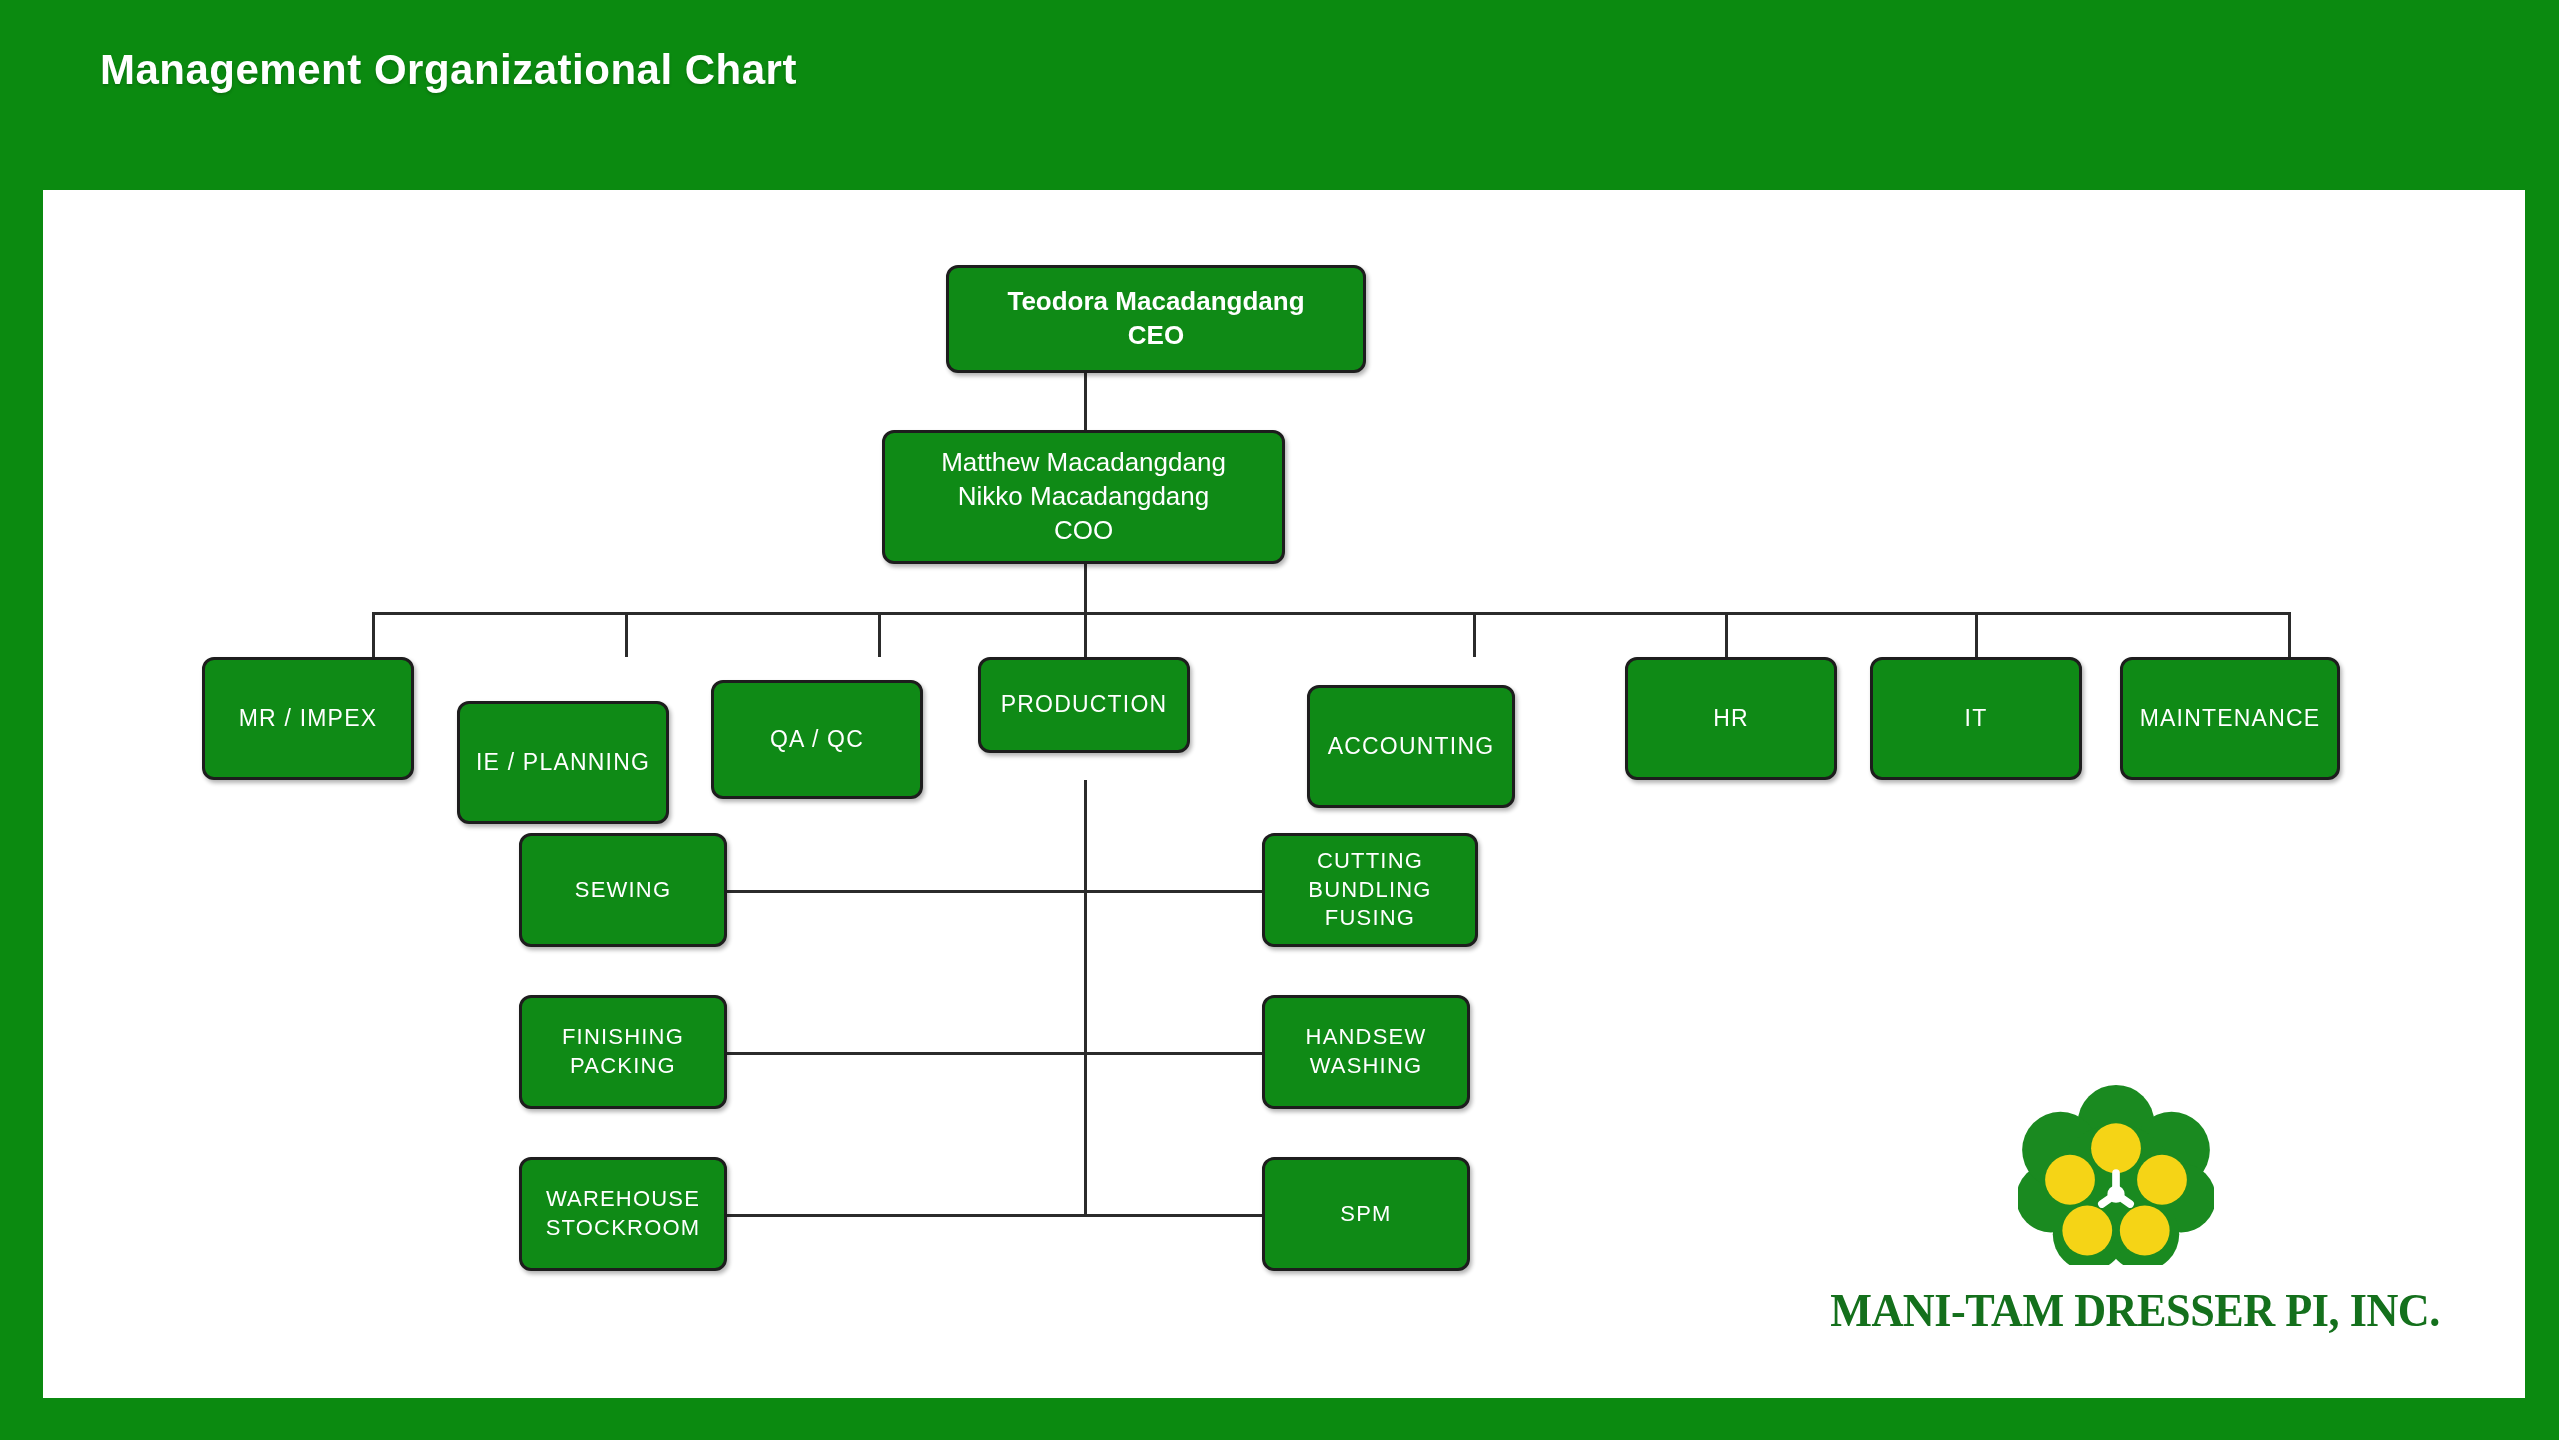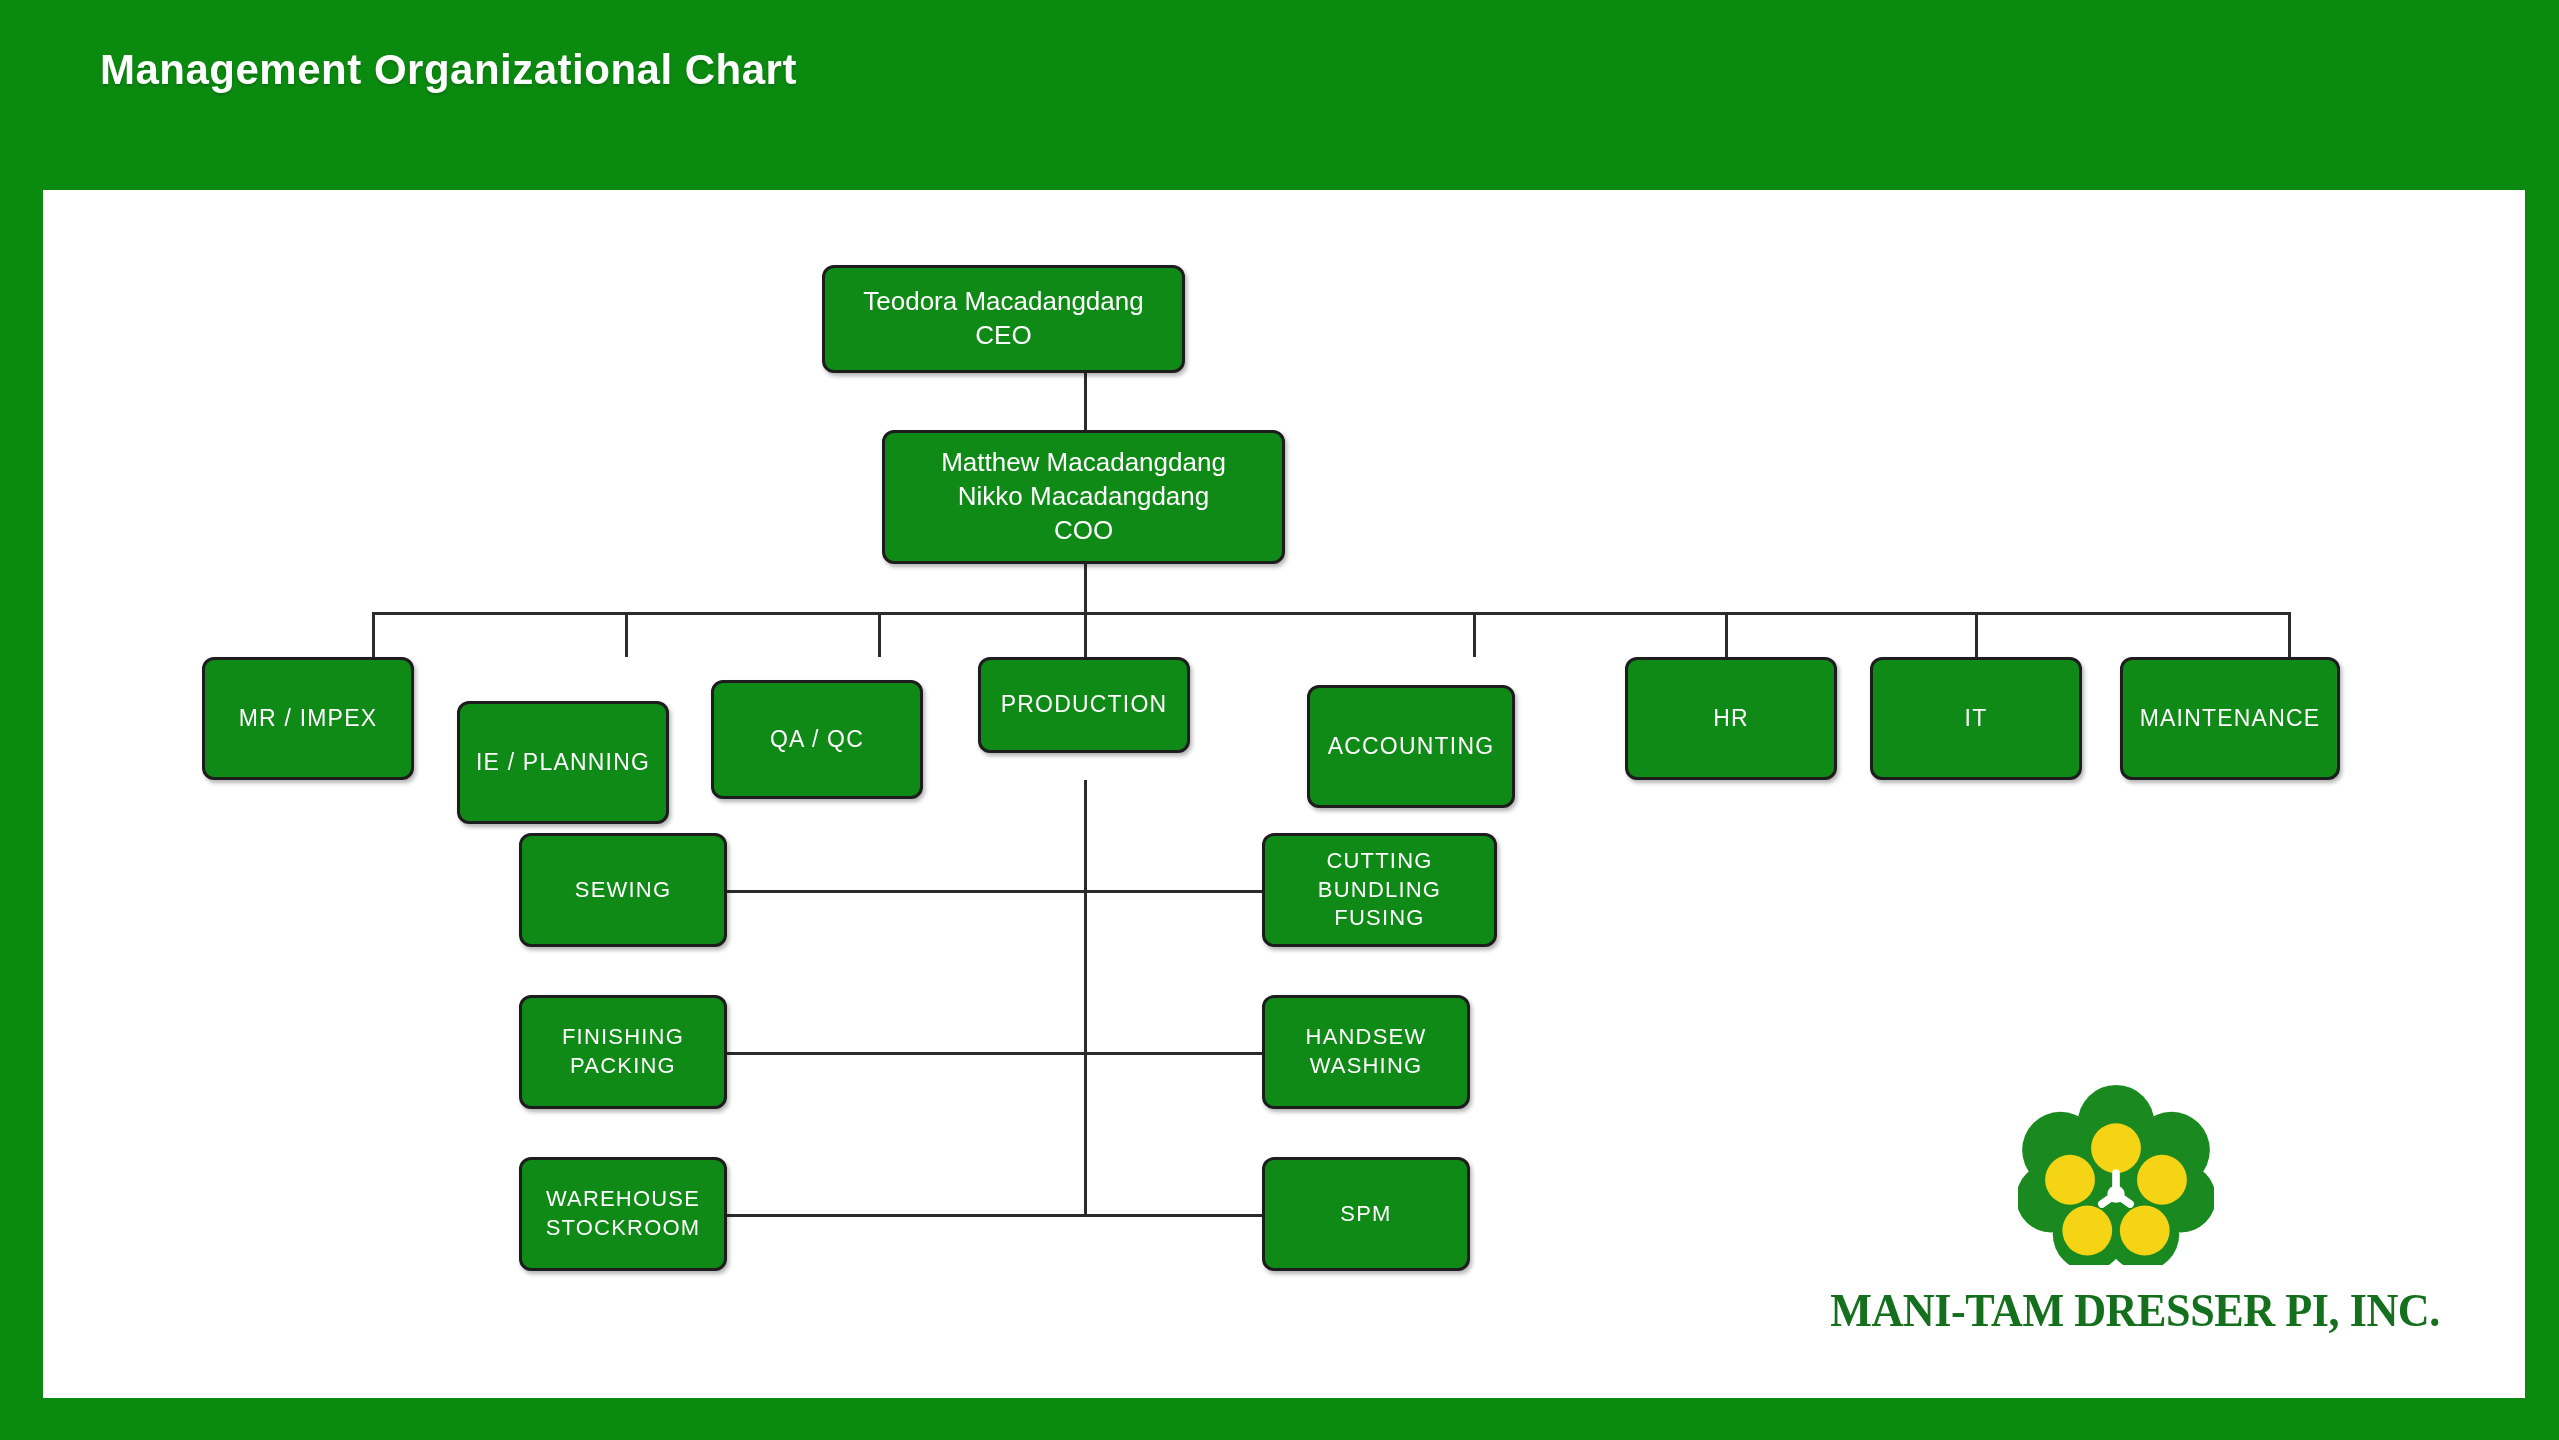--- a/index.html
+++ b/index.html
@@ -130,21 +130,21 @@
     <div class="conn conn-v" style="left:2245px; top:422px; height:45px;"></div>
 
     <div class="conn conn-v" style="left:1041px; top:590px; height:435px;"></div>
 
     <div class="conn conn-h" style="left:684px; top:700px; width:535px;"></div>
 
     <div class="conn conn-h" style="left:684px; top:862px; width:535px;"></div>
 
     <div class="conn conn-h" style="left:684px; top:1024px; width:535px;"></div>
 
-    <div class="node node-exec" style="left:980px; top:75px; width:363px; height:108px; transform:translateX(-201px);">
+    <div class="node node-exec" style="left:1104px; top:75px; width:420px; height:108px; transform:translateX(-201px);font-weight:bold;">
       <div>
         <span class="line">Teodora Macadangdang</span>
         <span class="line">CEO</span>
       </div>
     </div>
 
     <div class="node node-exec" style="left:1040px; top:240px; width:403px; height:134px; transform:translateX(-201px);">
       <div>
         <span class="line">Matthew Macadangdang</span>
         <span class="line">Nikko Macadangdang</span>
@@ -181,21 +181,21 @@
     </div>
 
     <div class="node node-dept" style="left:2077px; top:467px; width:220px; height:123px;">
       <span class="line">MAINTENANCE</span>
     </div>
 
     <div class="node node-sub" style="left:476px; top:643px; width:208px; height:114px;">
       <span class="line">SEWING</span>
     </div>
 
-    <div class="node node-sub" style="left:1219px; top:643px; width:235px; height:114px;">
+    <div class="node node-sub" style="left:1219px; top:643px; width:216px; height:114px;">
       <div>
         <span class="line">CUTTING</span>
         <span class="line">BUNDLING</span>
         <span class="line">FUSING</span>
       </div>
     </div>
 
     <div class="node node-sub" style="left:476px; top:805px; width:208px; height:114px;">
       <div>
         <span class="line">FINISHING</span>

